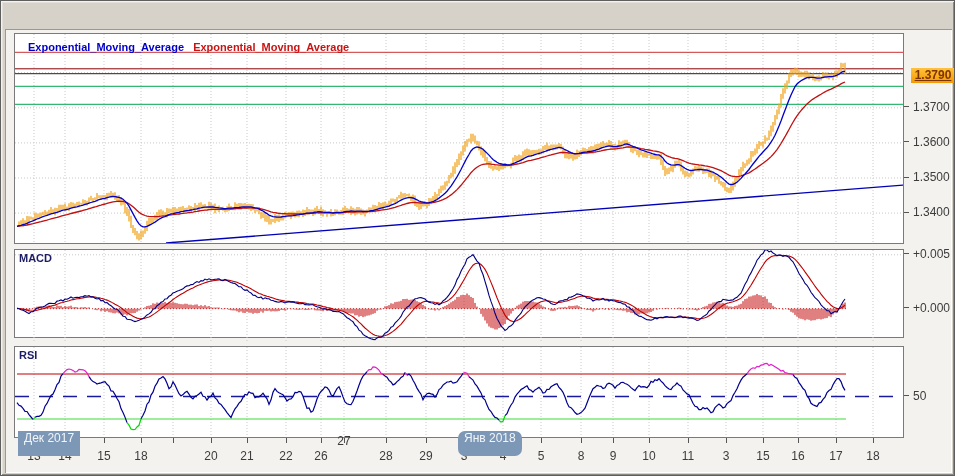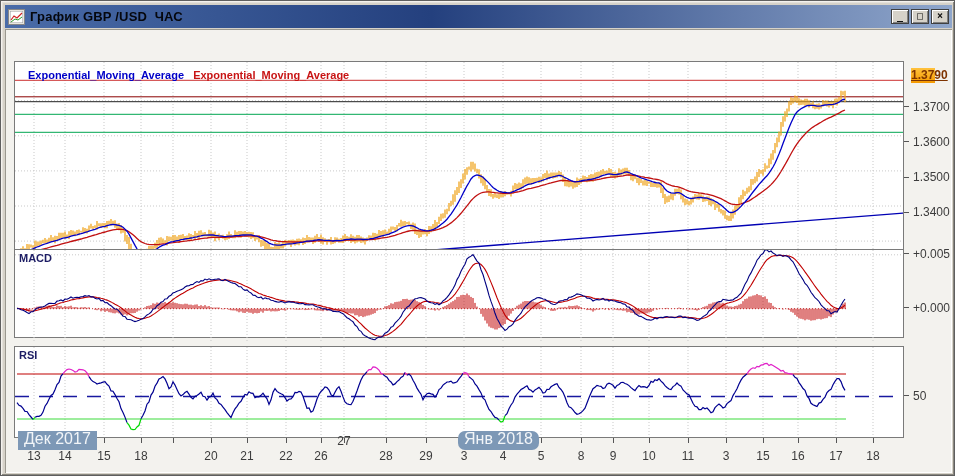--- a/index.html
+++ b/index.html
@@ -23,62 +23,47 @@
     width:18px;height:15px;background:#D6D2C9;border:1px solid #404040;
     box-shadow:inset 1px 1px 0 #fff, inset -1px -1px 0 #808080;
     font-size:10px;font-weight:bold;color:#111;line-height:11px;text-align:center;cursor:default;
     font-family:"DejaVu Sans Mono", monospace;
   }
   .client{
     position:absolute;left:4px;top:28px;width:947px;height:444px;background:#F3F2EE;
     box-shadow:inset 1px 1px 0 #9a988f, inset -1px -1px 0 #ffffff;
   }
   .panel{position:absolute;background:#fff;border:1px solid #7a7a7a;}
-  #panel-main{left:9px;top:4px;width:890px;height:211px;margin-top:28px;}
+  #panel-main{left:9px;top:4px;width:890px;height:211px;}
   #panel-macd{left:9px;top:220px;width:890px;height:89px;}
   #panel-rsi{left:9px;top:317px;width:890px;height:92px;}
   .panel svg{position:absolute;left:0;top:0;display:block;}
   .ema-legend{position:absolute;left:13px;top:7px;font-size:11px;font-weight:bold;white-space:nowrap;z-index:5;}
   .ema-legend .ema-fast{color:#0000C8;margin-right:6px;}
   .ema-legend .ema-slow{color:#C81414;}
   .ind-label{position:absolute;left:4px;top:2px;font-size:11px;font-weight:bold;color:#1c1c64;z-index:5;}
   .axis-label{position:absolute;font-size:12px;color:#3c3c3c;white-space:nowrap;}
   .axis-tick-h{position:absolute;width:5px;height:1px;background:#555;}
   .axis-tick-v{position:absolute;width:1px;height:5px;background:#555;}
   .price-tag{
-    position:absolute;left:906px;top:40px;width:24px;height:15px;
+    position:absolute;left:906px;top:40px;width:44px;height:15px;
     background:linear-gradient(180deg,#ffc23d,#f59a00);color:#7e3400;
     font-size:12px;font-weight:bold;text-align:center;line-height:15px;z-index:6;text-decoration:underline;
   }
   .month-badge{
-    position:absolute;height:19px;padding:0 6px;background:#7d98b6;color:#f2f5f8;
-    font-size:16px;line-height:15px;z-index:7;white-space:nowrap;
+    position:absolute;height:25px;padding:0 6px;background:#7d98b6;color:#f2f5f8;
+    font-size:12px;line-height:15px;z-index:7;white-space:nowrap;
   }
   .date-label{position:absolute;font-size:12px;color:#3c3c3c;transform:translateX(-50%);}
 </style>
 </head>
 <body>
 
 <div class="window">
 
-  <div class="titlebar">
-    <span class="title-icon">
-      <svg width="13" height="12" viewBox="0 0 13 12">
-        <rect x="0" y="0" width="13" height="12" fill="#ffffff" stroke="#999" stroke-width="1"></rect>
-        <polyline points="1,9 4,5 7,7 12,2" fill="none" stroke="#cc2222" stroke-width="1.2"></polyline>
-        <polyline points="1,11 5,8 8,9 12,6" fill="none" stroke="#2a9a2a" stroke-width="1"></polyline>
-      </svg>
-    </span>
-    <span class="title-text">График GBP /USD  ЧАС</span>
-    <span class="title-buttons">
-      <span class="tbtn">_</span>
-      <span class="tbtn">□</span>
-      <span class="tbtn">×</span>
-    </span>
-  </div>
 
   <div class="client">
 
     <div class="panel" id="panel-main">
       <div class="ema-legend">
         <span class="ema-fast">Exponential_Moving_Average</span>
         <span class="ema-slow">Exponential_Moving_Average</span>
       </div>
       <svg id="svg-main" width="888" height="209">
           <line x1="19" y1="0" x2="19" y2="209" stroke="#C9C9C9" stroke-width="1" stroke-dasharray="1,2"></line>

